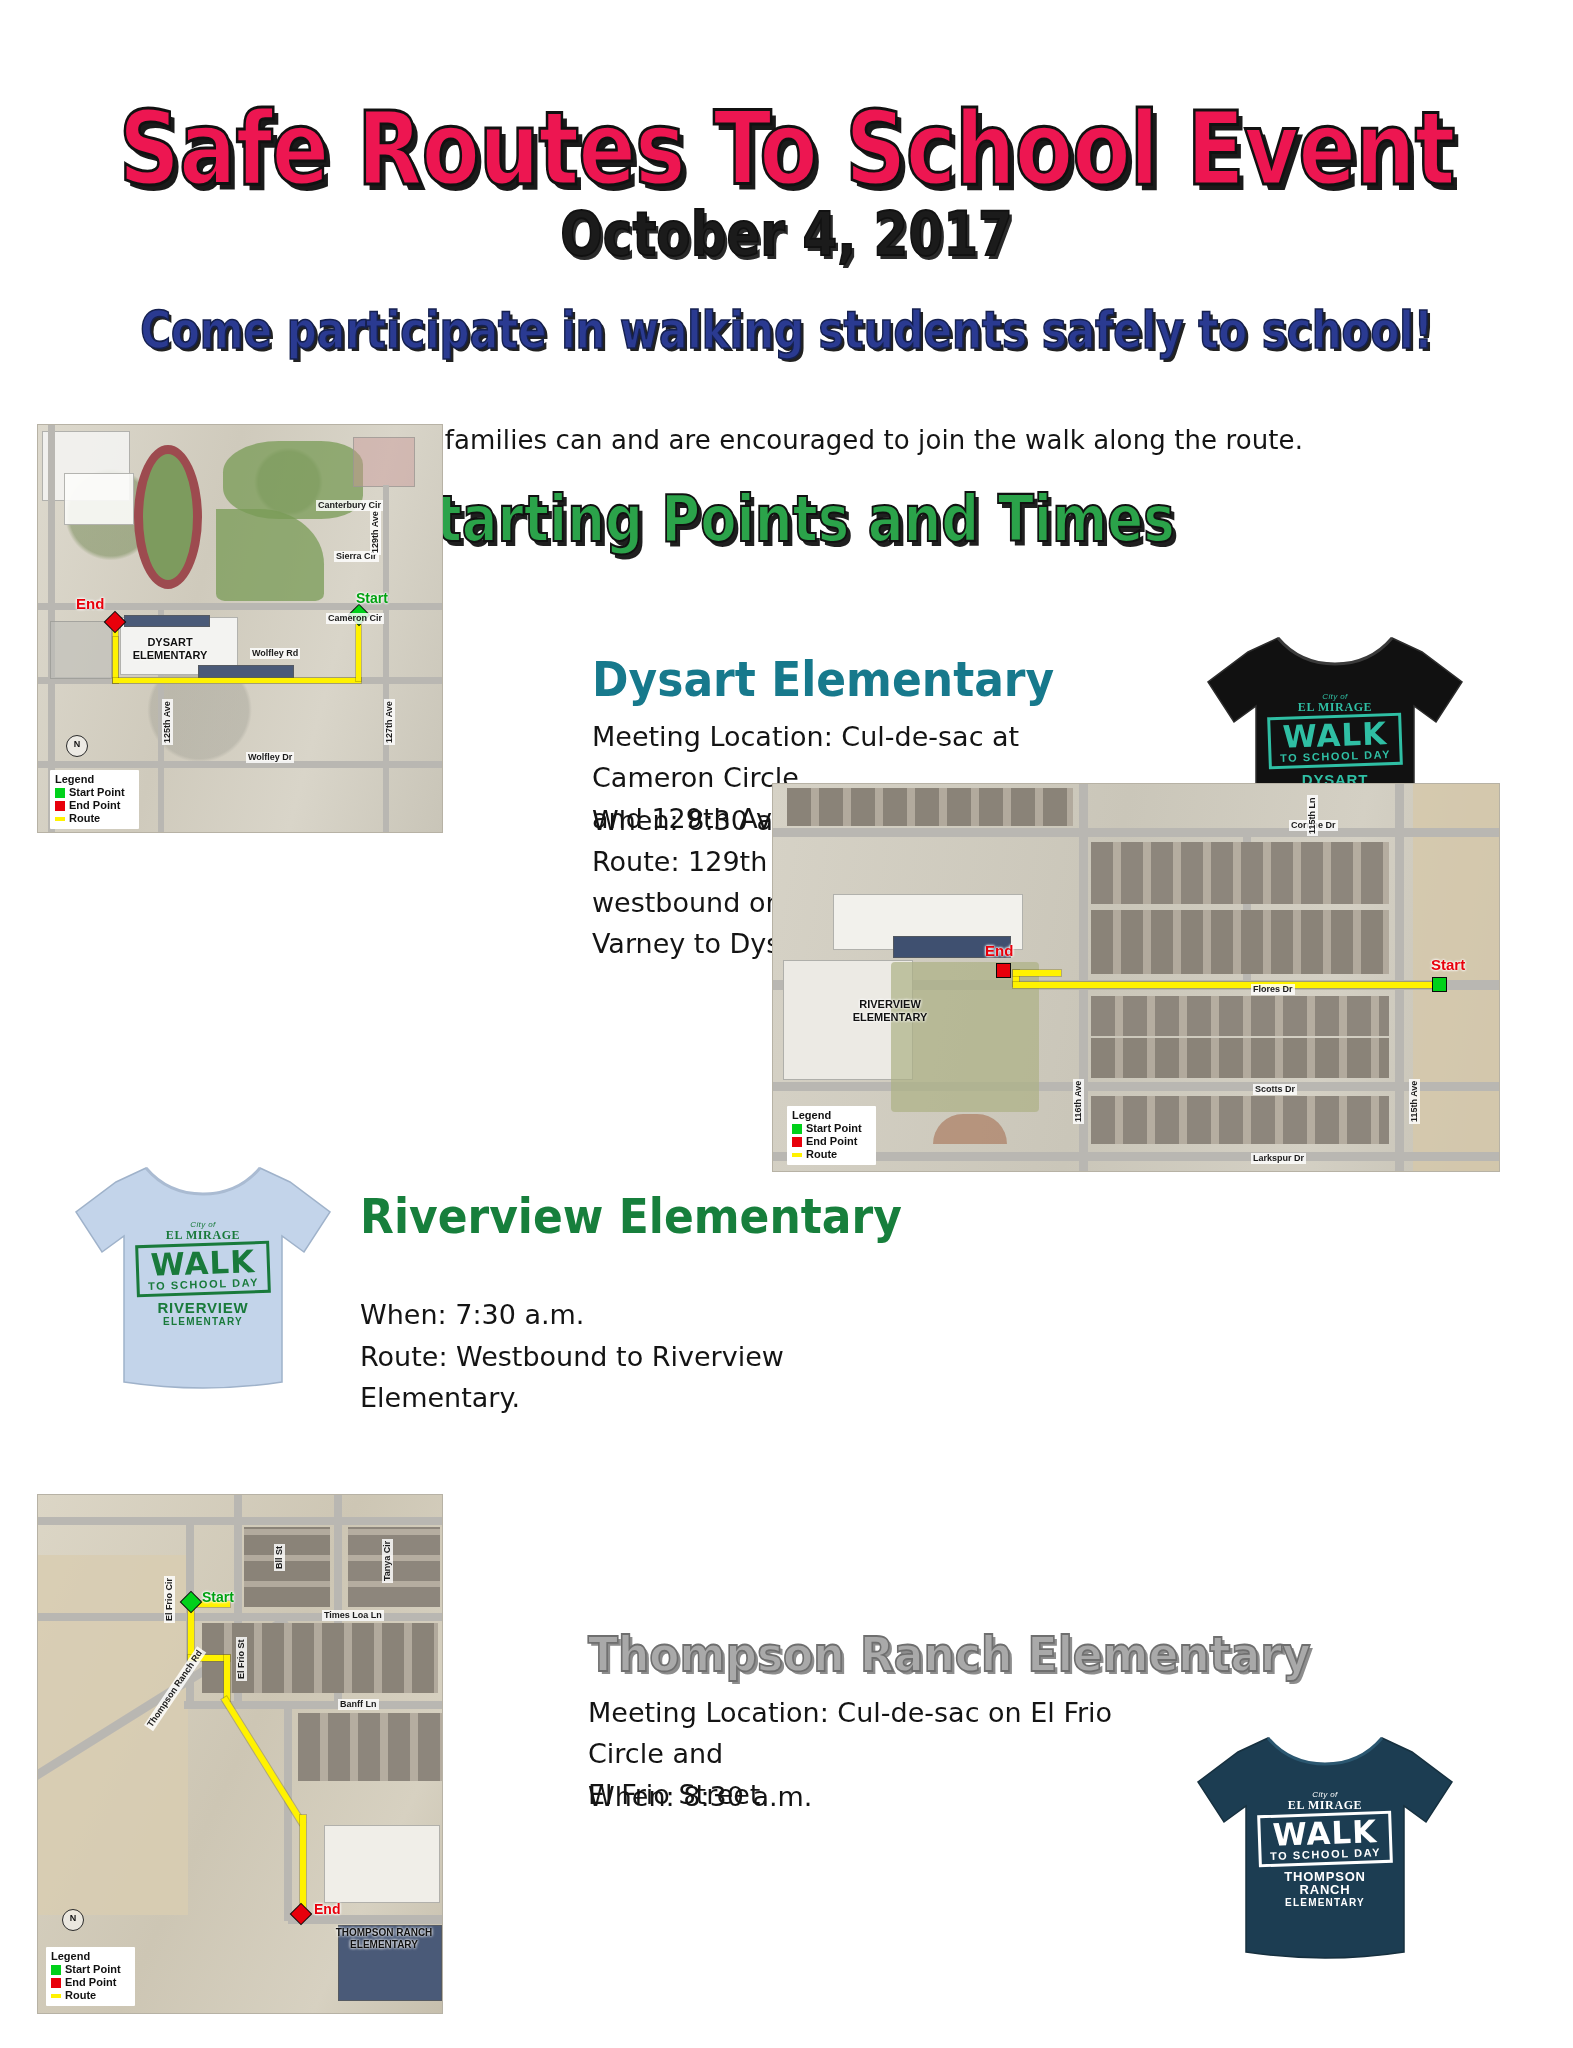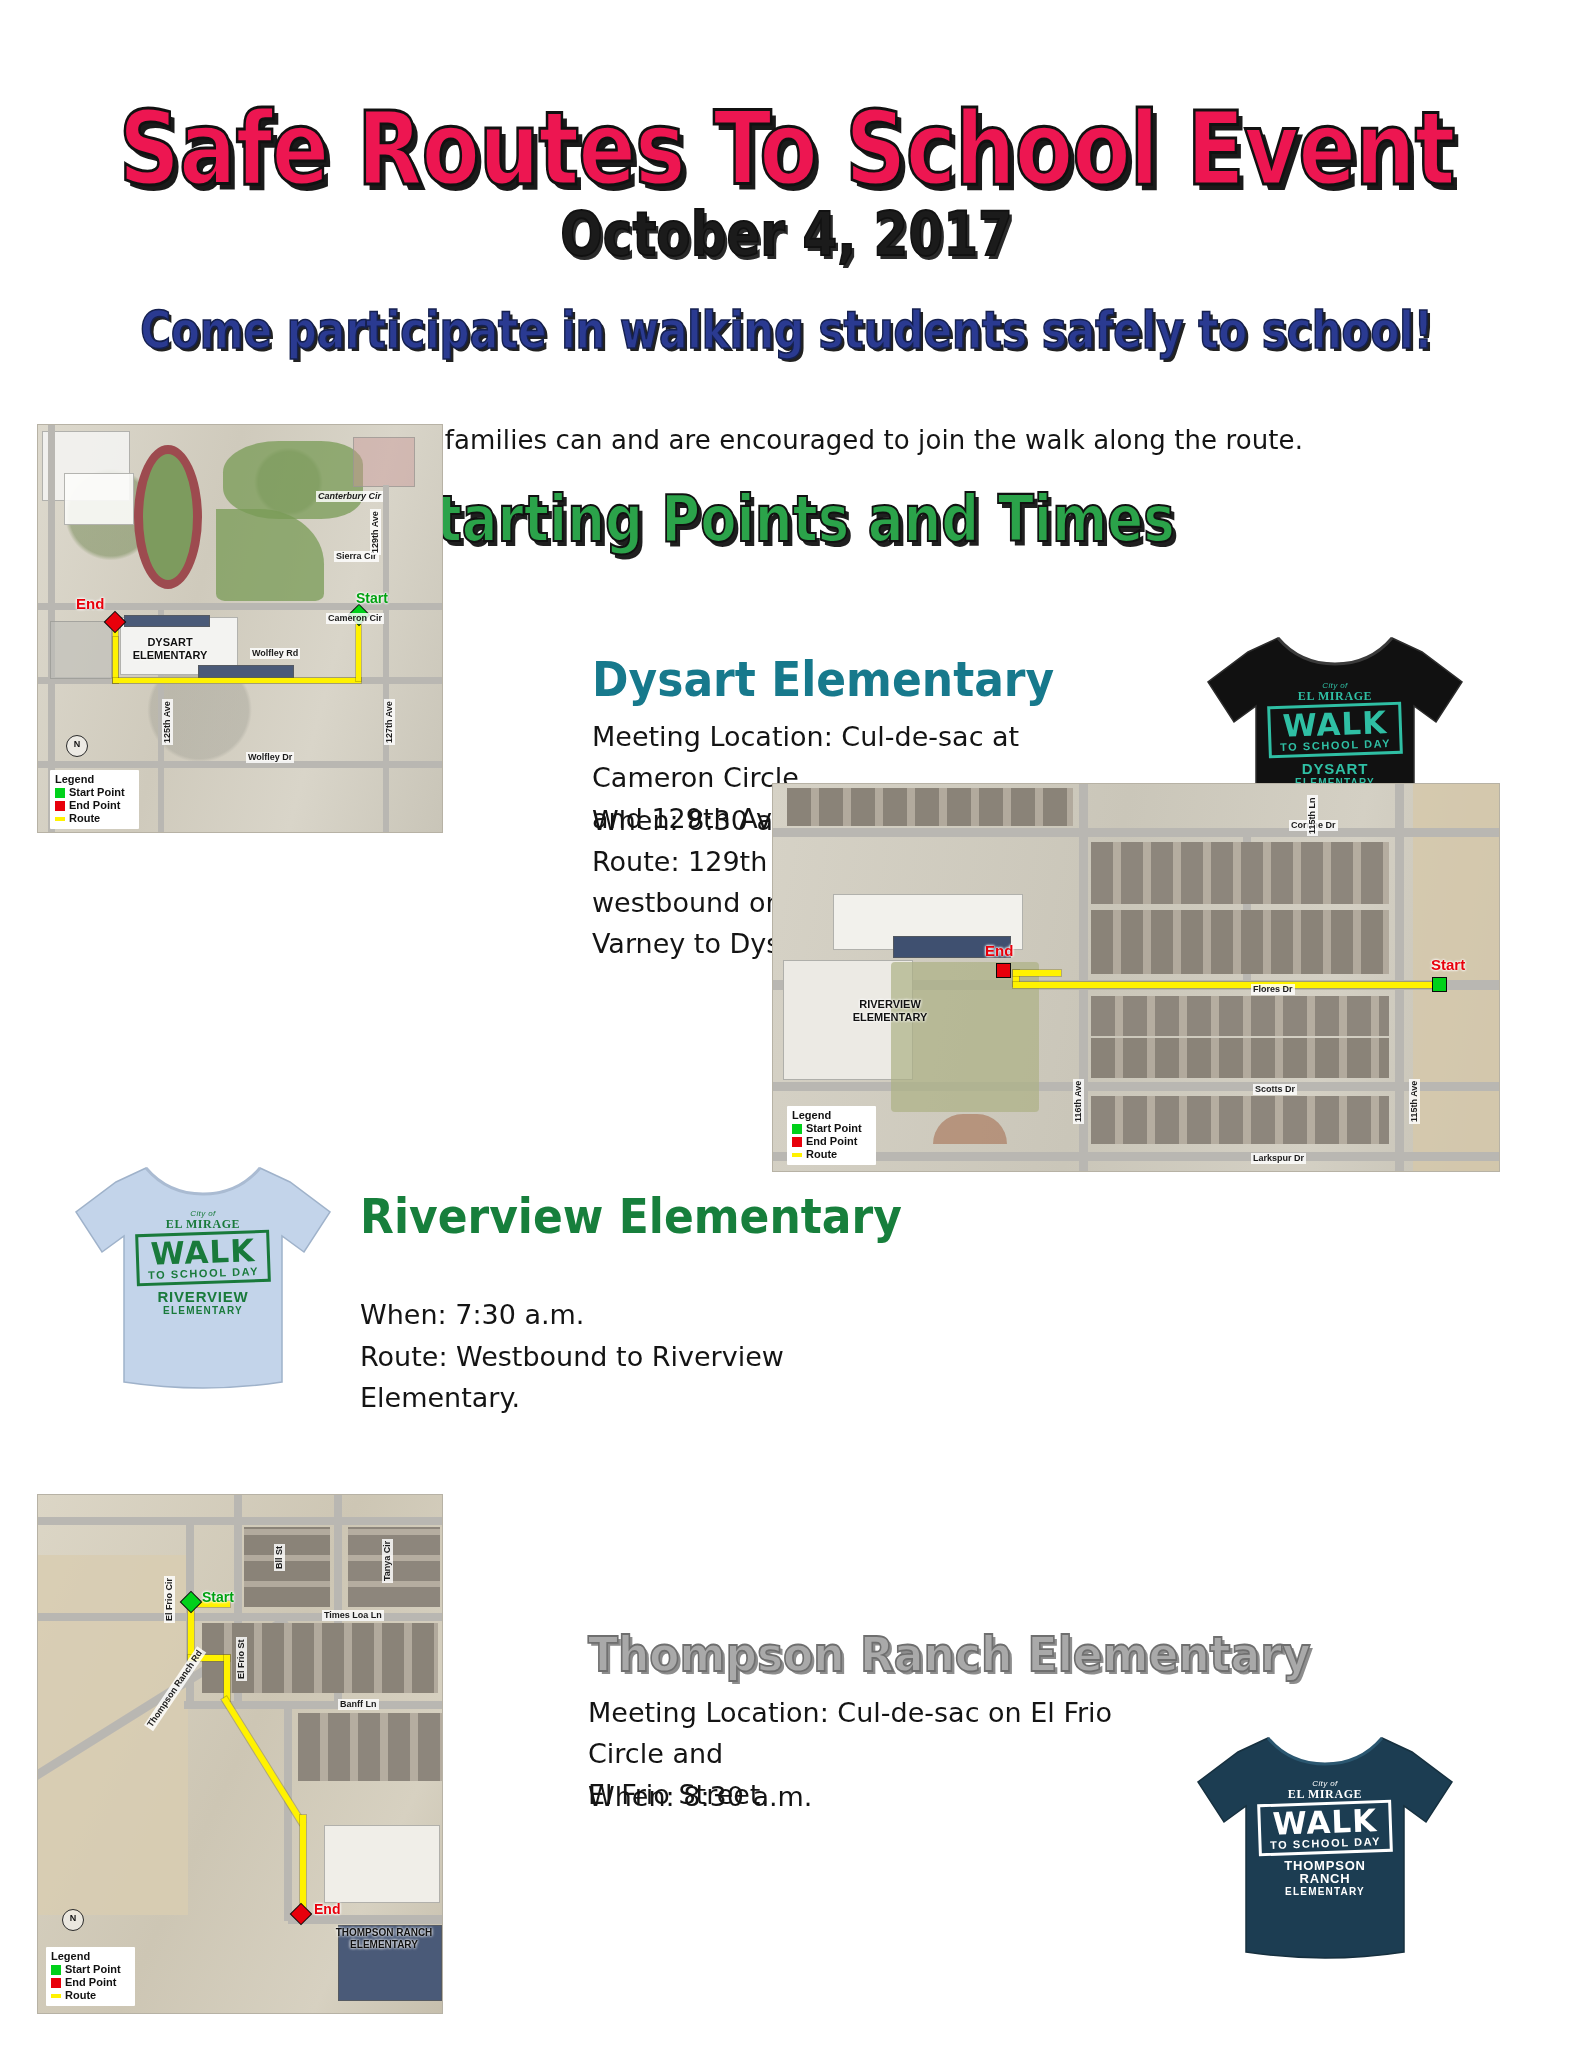--- a/index.html
+++ b/index.html
@@ -248,20 +248,21 @@
   }
 
   
   .shirt { position: absolute; }
   .shirt svg { display: block; }
   .logo-wrap {
     position: absolute;
     text-align: center;
     font-family: "Liberation Sans", sans-serif;
     line-height: 1;
+    margin-top: 11px;
   }
   .logo-city {
     font-size: 8px; letter-spacing: 0.4px; font-style: italic;
   }
   .logo-mirage {
     font-size: 12px; font-weight: 700; letter-spacing: 0.6px;
     font-family: "Liberation Serif", serif;
   }
   .logo-box {
     border: 3px solid currentColor;
@@ -325,21 +326,21 @@
     <div class="route" style="left:318px; top:186px; width:5px; height:70px;"></div>
 
     <div class="marker-dia end" style="left:70px; top:190px;"></div>
     <div class="mlabel" style="left:38px; top:170px; font-size:15px;">End</div>
     <div class="marker-dia start" style="left:314px; top:183px;"></div>
     <div class="mlabel green" style="left:318px; top:165px; font-size:14px;">Start</div>
 
     <div class="schoolname-map" style="left:82px; top:211px; width:100px;">DYSART
 ELEMENTARY</div>
 
-    <div class="street" style="left:278px; top:66px;font-style:italic;">Canterbury Cir</div>
+    <div class="street" style="left:278px; top:75px;">Canterbury Cir</div>
     <div class="street" style="left:296px; top:126px;">Sierra Cir</div>
     <div class="street" style="left:288px; top:188px;">Cameron Cir</div>
     <div class="street" style="left:212px; top:223px;">Wolfley Rd</div>
     <div class="street" style="left:208px; top:327px;">Wolfley Dr</div>
     <div class="street vert" style="left:332px; top:130px;">129th Ave</div>
     <div class="street vert" style="left:346px; top:320px;">127th Ave</div>
     <div class="street vert" style="left:124px; top:320px;">125th Ave</div>
 
     <div class="compass" style="left:28px; top:310px;"></div>
 

